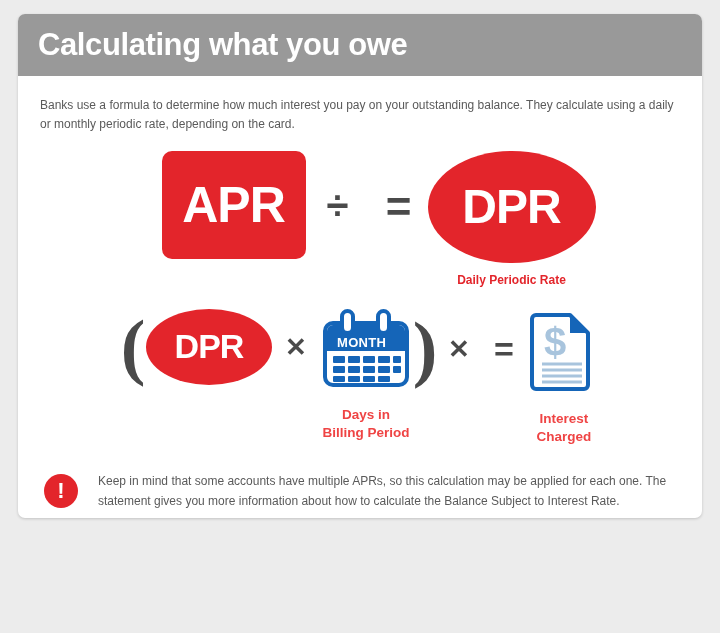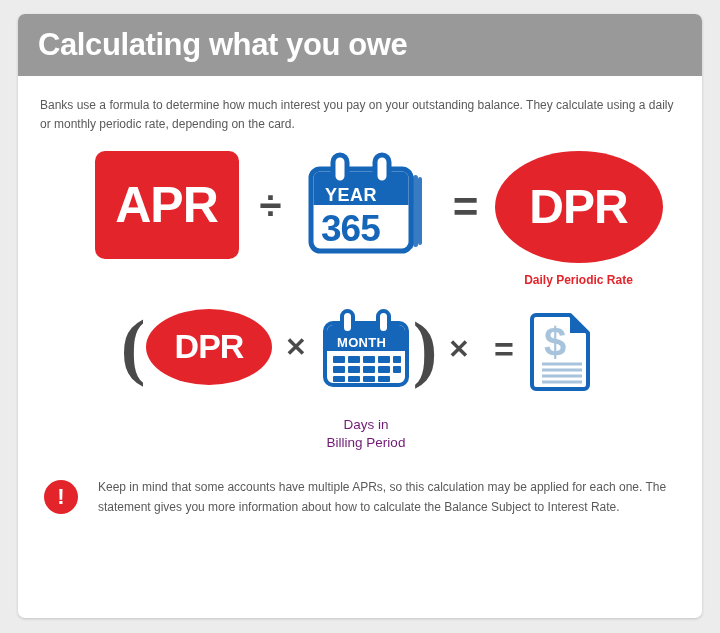--- a/index.html
+++ b/index.html
@@ -12,21 +12,21 @@
     background: #ececec;
     font-family: "Liberation Sans", sans-serif;
     overflow: hidden;
   }
 
   #card {
     position: absolute;
     left: 18px;
     top: 14px;
     width: 684px;
-    height: 604px;
+    height: 504px;
     background: #ffffff;
     border-radius: 7px;
     box-shadow: 0 1px 3px rgba(0,0,0,0.18);
     overflow: hidden;
   }
 
   
   #header-bar {
     height: 62px;
     background: #999999;
@@ -116,24 +116,24 @@
 
   .caption-red {
     margin-top: 10px;
     color: #e3252b;
     font-size: 12px;
     font-weight: bold;
     text-align: center;
     font-family: "Liberation Sans", sans-serif;
   }
   .caption-blue {
-    margin-top: 27px;
-    color: #701a75;
+    margin-top: 17px;
+    color: #ef4444;
     font-size: 13.5px;
-    font-weight: normal;
+    font-weight: bold;
     text-align: center;
     line-height: 1.35;
     font-family: "Liberation Sans", sans-serif;
   }
 
   
   .paren {
     color: #4a4a4a;
     font-size: 74px;
     font-weight: bold;
@@ -189,41 +189,20 @@
     <div class="cell">
       <div id="apr-box">
         <span id="apr-text">APR</span>
       </div>
     </div>
 
     <div class="cell" style="justify-content:center;height:108px;">
       <div class="op" style="font-size:40px;height:108px;width:64px;">÷</div>
     </div>
 
-    <div class="cell">
-      <svg width="134" height="112" viewBox="0 0 134 112">
-
-        <g fill="#1565b8" opacity="0.85">
-          <rect x="104" y="22" width="6" height="76" rx="3"></rect>
-          <rect x="110" y="24" width="5" height="72" rx="2.5"></rect>
-          <rect x="115" y="26" width="4" height="68" rx="2"></rect>
-        </g>
-
-        <rect x="8" y="18" width="100" height="82" rx="9" fill="#ffffff" stroke="#1565b8" stroke-width="5"></rect>
-
-        <path d="M10.5 27 a6.5 6.5 0 0 1 6.5 -6.5 h82 a6.5 6.5 0 0 1 6.5 6.5 v27 h-95 z" fill="#1565b8"></path>
-
-        <rect x="30" y="4" width="14" height="28" rx="7" fill="#ffffff" stroke="#1565b8" stroke-width="5"></rect>
-        <rect x="72" y="4" width="14" height="28" rx="7" fill="#ffffff" stroke="#1565b8" stroke-width="5"></rect>
-
-        <text x="22" y="50" font-family="Liberation Sans, sans-serif" font-size="18" font-weight="bold" fill="#ffffff" letter-spacing="0.5">YEAR</text>
-
-        <text x="18" y="90" font-family="Liberation Sans, sans-serif" font-size="37" font-weight="bold" fill="#1565b8" letter-spacing="-1">365</text>
-      </svg>
-    </div>
 
     <div class="cell" style="height:112px;">
       <div class="op" style="font-size:44px;height:112px;width:58px;">=</div>
     </div>
 
     <div class="cell">
       <div id="dpr-big" class="dpr-ellipse">
         <span class="dpr-text">DPR</span>
       </div>
       <div class="caption-red">Daily Periodic Rate</div>
@@ -295,20 +274,24 @@
         <path d="M8 6 h34 l18 18 v52 a4 4 0 0 1 -4 4 h-48 a4 4 0 0 1 -4 -4 v-66 a4 4 0 0 1 4 -4 z" fill="#ffffff" stroke="#1565b8" stroke-width="4" stroke-linejoin="round"></path>
         <path d="M42 6 l18 18 h-18 z" fill="#1565b8"></path>
         <text x="16" y="47" font-family="Liberation Sans, sans-serif" font-size="40" font-weight="bold" fill="#a8c4dd">$</text>
         <g stroke="#a8c4dd" stroke-width="3">
           <line x1="14" y1="55" x2="54" y2="55"></line>
           <line x1="14" y1="61" x2="54" y2="61"></line>
           <line x1="14" y1="67" x2="54" y2="67"></line>
           <line x1="14" y1="73" x2="54" y2="73"></line>
         </g>
       </svg>
+      <div class="caption-blue">
+        <div>Interest</div>
+        <div>Charged</div>
+      </div>
     </div>
 
   </div>
 
   <div id="note">
     <div id="note-icon">
       <span>!</span>
     </div>
     <div id="note-text">Keep in mind that some accounts have multiple APRs, so this calculation may be applied for each one. The statement gives you more information about how to calculate the Balance Subject to Interest Rate.</div>
   </div>

